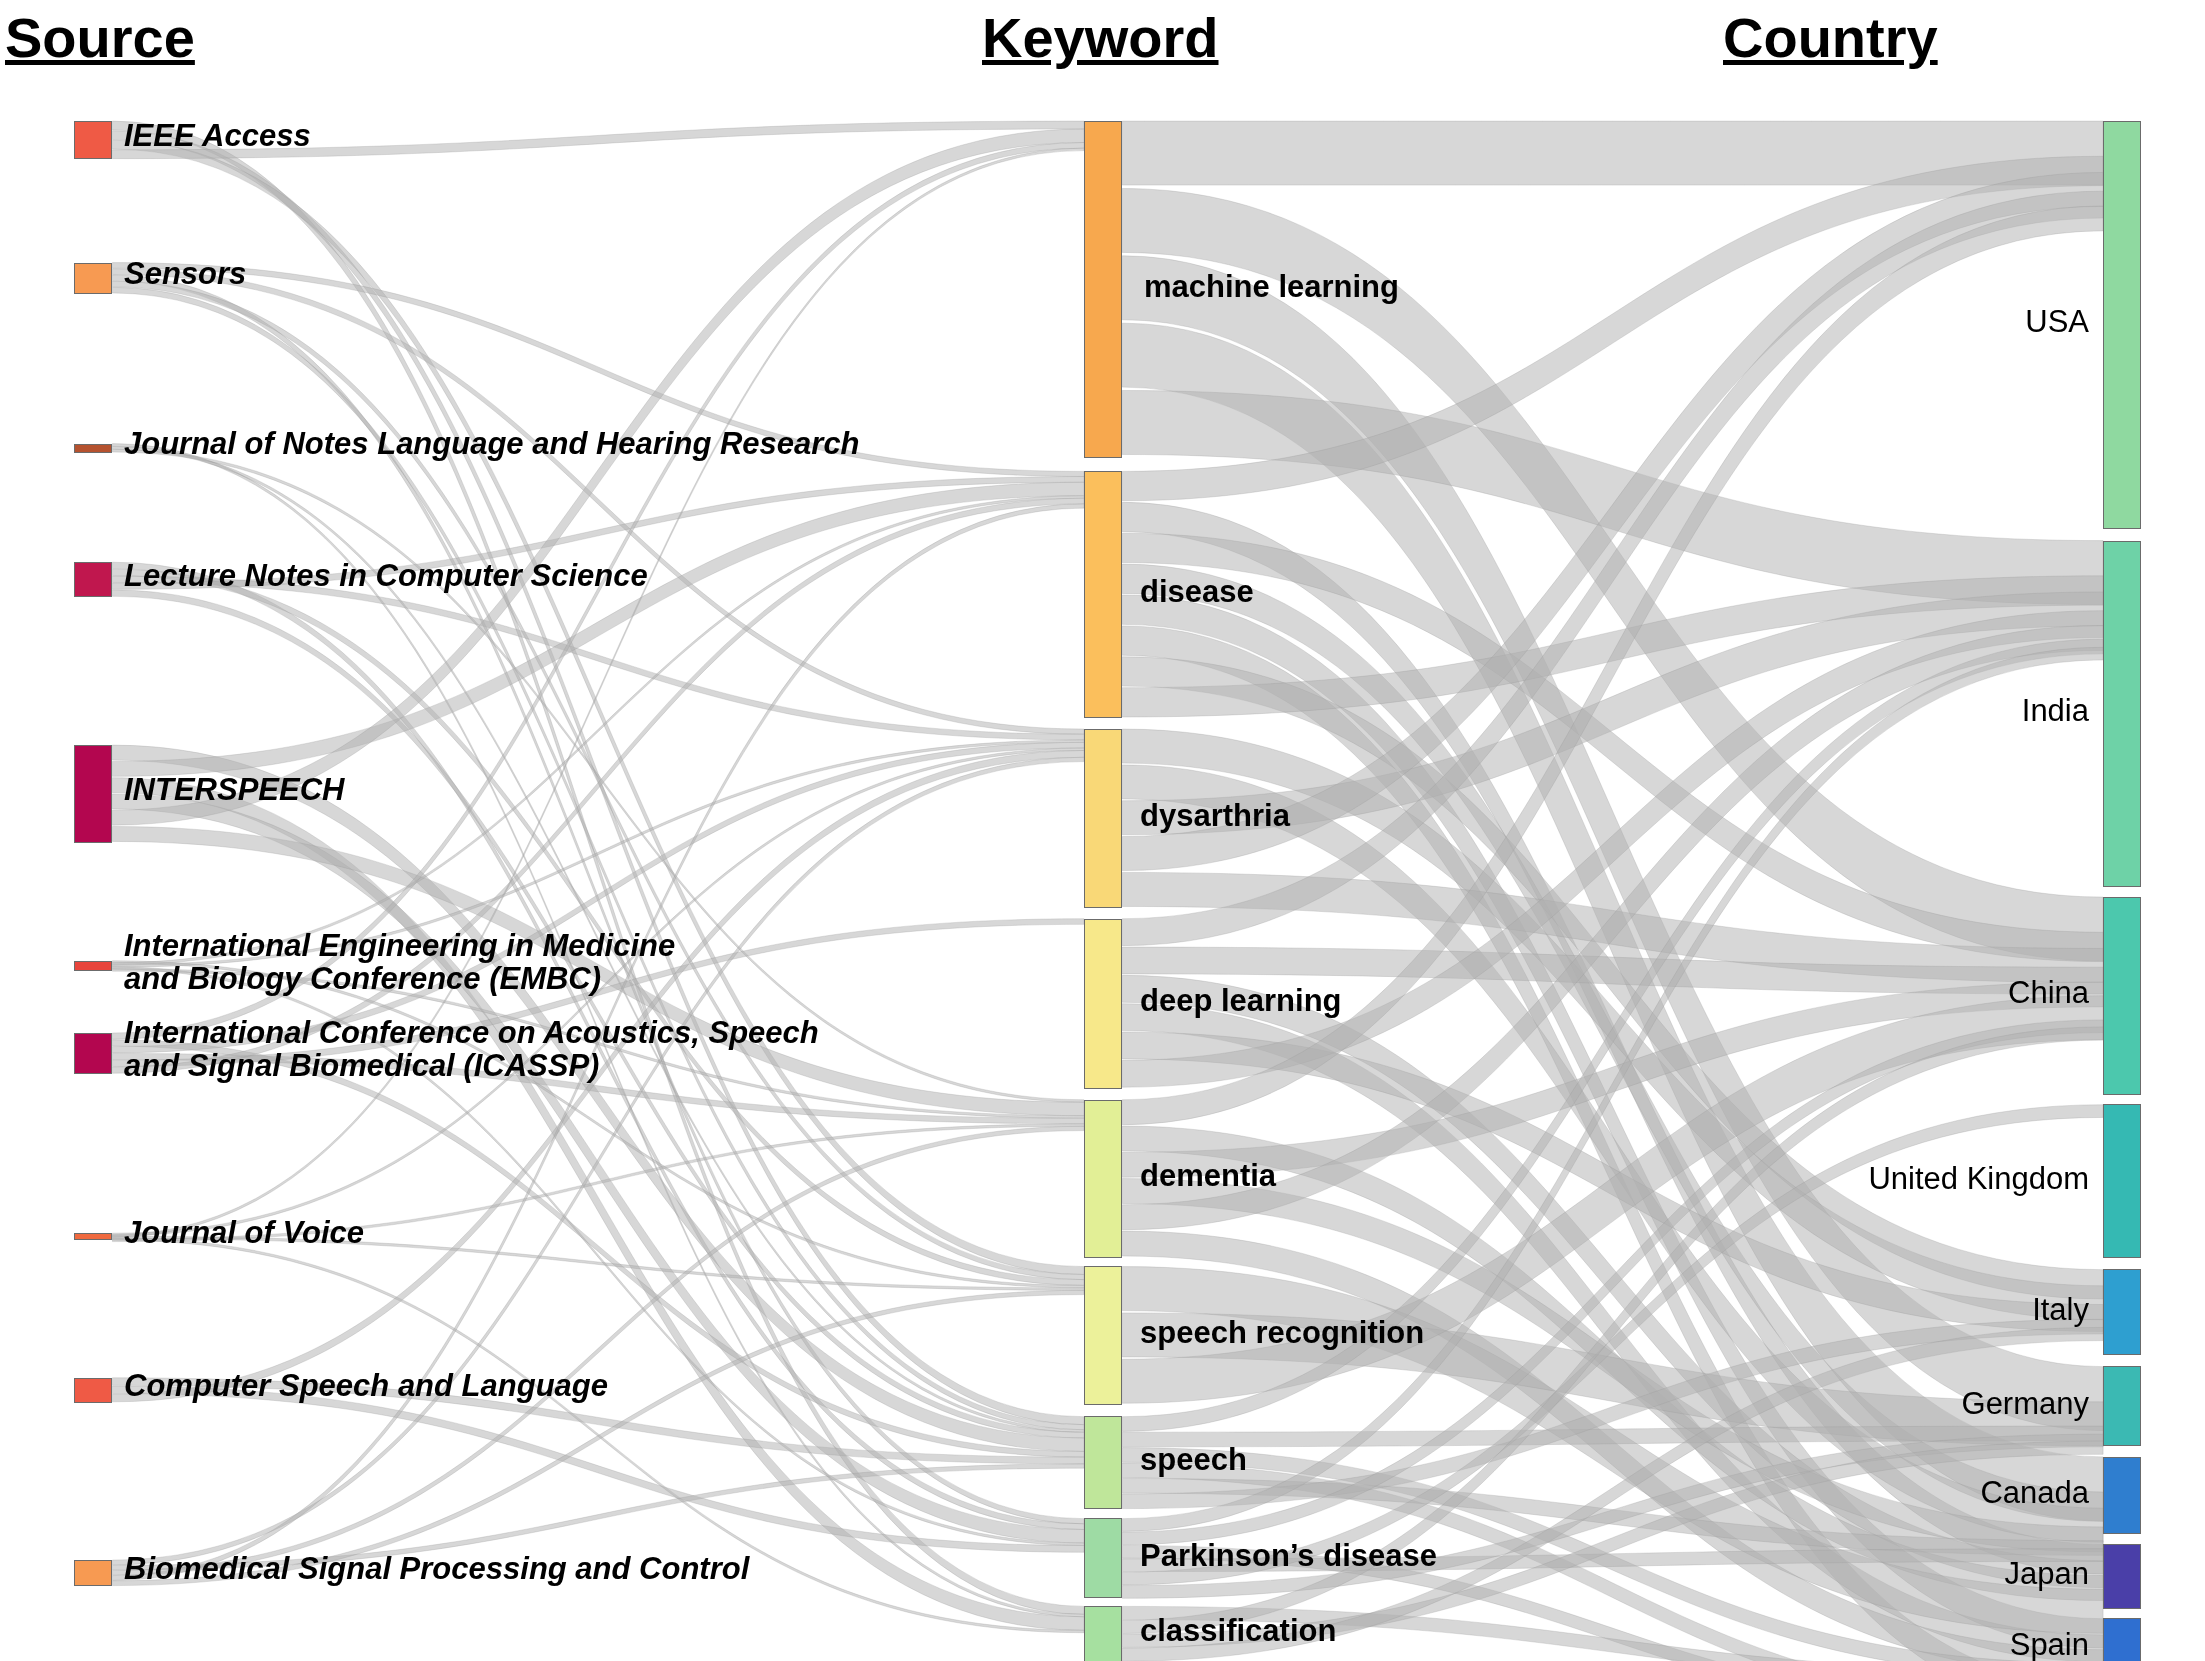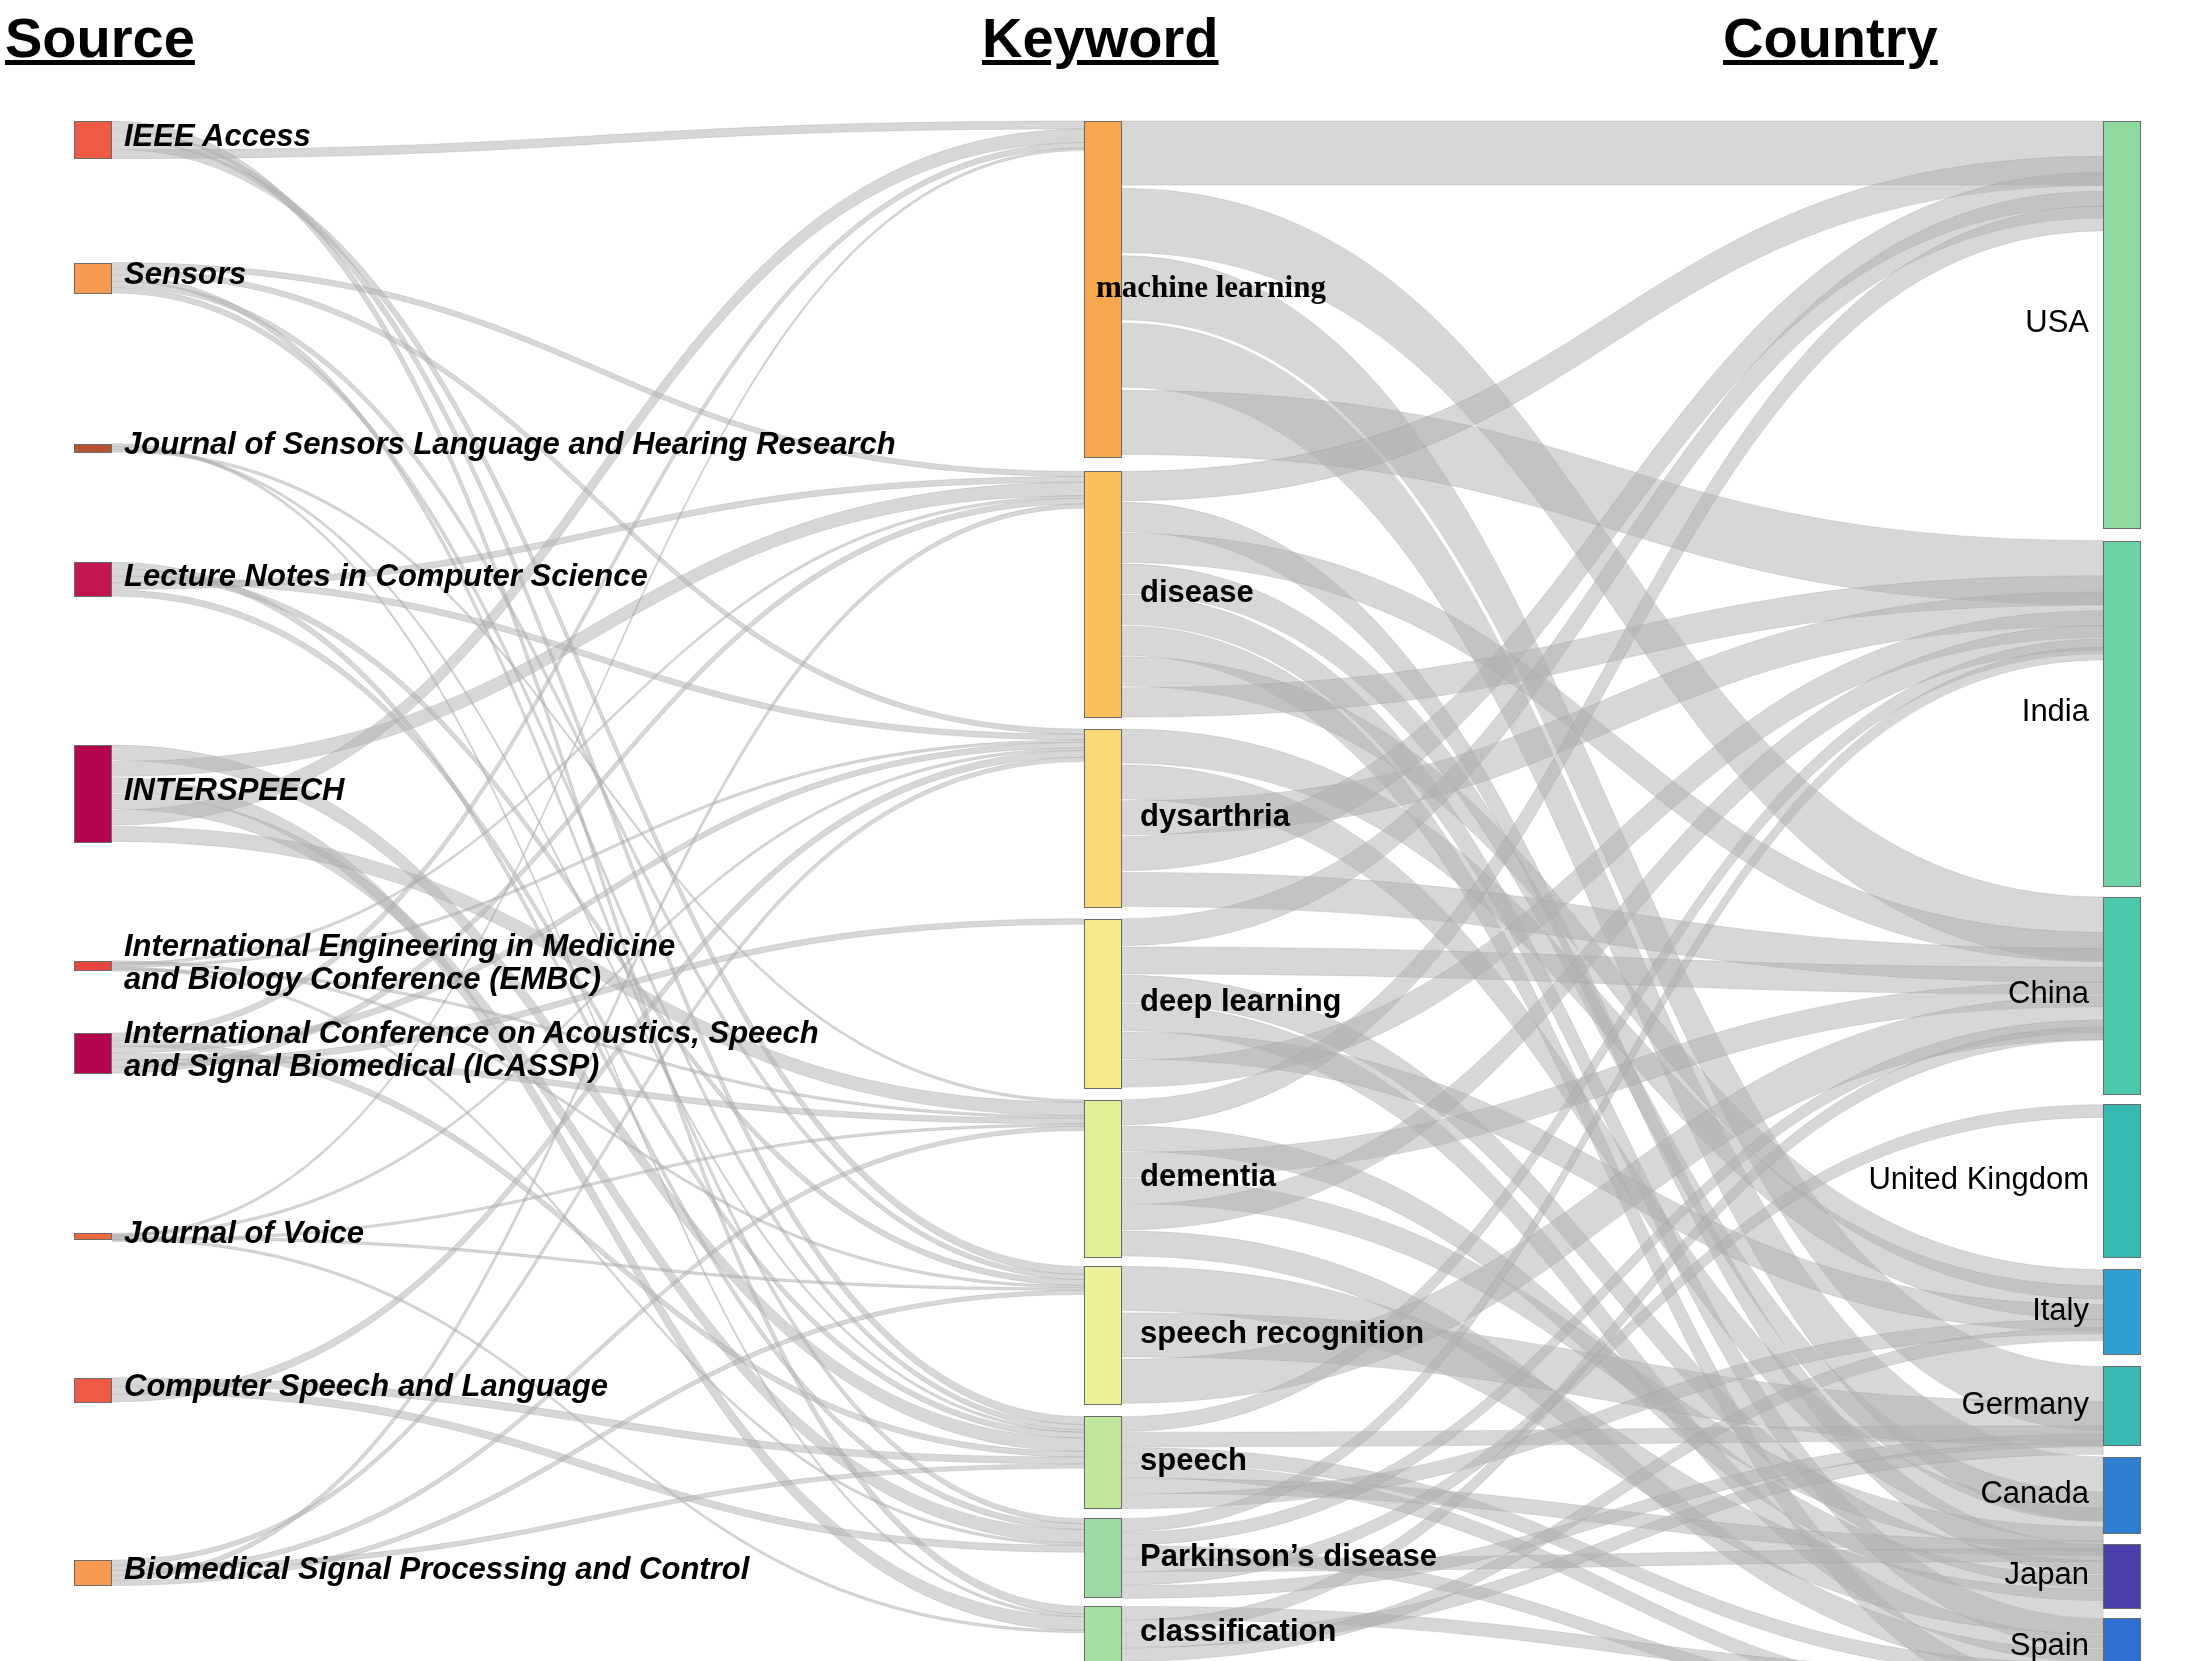--- a/index.html
+++ b/index.html
@@ -133,39 +133,39 @@
       <path d="M1817,2645 C2611,2645 2611,2332.523333333333 3405,2332.523333333333 L3405,2353.898333333333 C2611,2353.898333333333 2611,2666.375 1817,2666.375 Z" fill="#b0b0b0" fill-opacity="0.5" stroke="#9a9a9a" stroke-width="1" stroke-opacity="0.45"></path>
       <path d="M1817,2667.5 C2611,2667.5 2611,2148.4404166666664 3405,2148.4404166666664 L3405,2169.8154166666664 C2611,2169.8154166666664 2611,2688.875 1817,2688.875 Z" fill="#b0b0b0" fill-opacity="0.5" stroke="#9a9a9a" stroke-width="1" stroke-opacity="0.45"></path>
     </svg>
 
   <div id="nodes-layer">
       <div class="node" style="left: 74px; top: 121px; width: 38px; height: 38px; background: rgb(239, 90, 69);"></div>
       <div class="lbl src" style="left: 124px; top: 120px;">IEEE Access</div>
       <div class="node" style="left: 74px; top: 263px; width: 38px; height: 31px; background: rgb(247, 154, 82);"></div>
       <div class="lbl src" style="left: 124px; top: 258px;">Sensors</div>
       <div class="node" style="left: 74px; top: 444px; width: 38px; height: 8.6px; background: rgb(181, 82, 47);"></div>
-      <div class="lbl src" style="left: 124px; top: 428px;">Journal of Sensors Language and Hearing Research</div>
+      <div class="lbl src" style="left: 124px; top: 428px;">Journal of Notes Language and Hearing Research</div>
       <div class="node" style="left: 74px; top: 562px; width: 38px; height: 35px; background: rgb(192, 23, 78);"></div>
       <div class="lbl src" style="left: 124px; top: 560px;">Lecture Notes in Computer Science</div>
       <div class="node" style="left: 74px; top: 745px; width: 38px; height: 98px; background: rgb(179, 6, 79);"></div>
       <div class="lbl src" style="left: 124px; top: 774px;">INTERSPEECH</div>
       <div class="node" style="left: 74px; top: 961px; width: 38px; height: 10px; background: rgb(232, 69, 60);"></div>
       <div class="lbl src" style="left: 124px; top: 930px;">International Engineering in Medicine
 and Biology Conference (EMBC)</div>
       <div class="node" style="left: 74px; top: 1033px; width: 38px; height: 41px; background: rgb(179, 6, 79);"></div>
       <div class="lbl src" style="left: 124px; top: 1017px;">International Conference on Acoustics, Speech
 and Signal Biomedical (ICASSP)</div>
       <div class="node" style="left: 74px; top: 1233px; width: 38px; height: 7.4px; background: rgb(240, 106, 63);"></div>
       <div class="lbl src" style="left: 124px; top: 1217px;">Journal of Voice</div>
       <div class="node" style="left: 74px; top: 1378px; width: 38px; height: 25px; background: rgb(239, 90, 69);"></div>
       <div class="lbl src" style="left: 124px; top: 1370px;">Computer Speech and Language</div>
       <div class="node" style="left: 74px; top: 1560px; width: 38px; height: 26px; background: rgb(247, 154, 82);"></div>
       <div class="lbl src" style="left: 124px; top: 1553px;">Biomedical Signal Processing and Control</div>
       <div class="node" style="left: 1084px; top: 121px; width: 38px; height: 337px; background: rgb(247, 168, 78);"></div>
-      <div class="lbl kw" style="top: 271px; left: 1096px; font-family: Liberation Serif, serif;">machine learning</div>
+      <div class="lbl kw" style="top: 271px; left: 1144px;">machine learning</div>
       <div class="node" style="left: 1084px; top: 471px; width: 38px; height: 247px; background: rgb(251, 191, 92);"></div>
       <div class="lbl kw" style="top: 576px; left: 1140px;">disease</div>
       <div class="node" style="left: 1084px; top: 729px; width: 38px; height: 179px; background: rgb(249, 216, 119);"></div>
       <div class="lbl kw" style="top: 800px; left: 1140px;">dysarthria</div>
       <div class="node" style="left: 1084px; top: 919px; width: 38px; height: 170px; background: rgb(247, 232, 138);"></div>
       <div class="lbl kw" style="top: 985px; left: 1140px;">deep learning</div>
       <div class="node" style="left: 1084px; top: 1100px; width: 38px; height: 158px; background: rgb(226, 239, 150);"></div>
       <div class="lbl kw" style="top: 1160px; left: 1140px;">dementia</div>
       <div class="node" style="left: 1084px; top: 1266px; width: 38px; height: 139px; background: rgb(236, 241, 154);"></div>
       <div class="lbl kw" style="top: 1317px; left: 1140px;">speech recognition</div>

